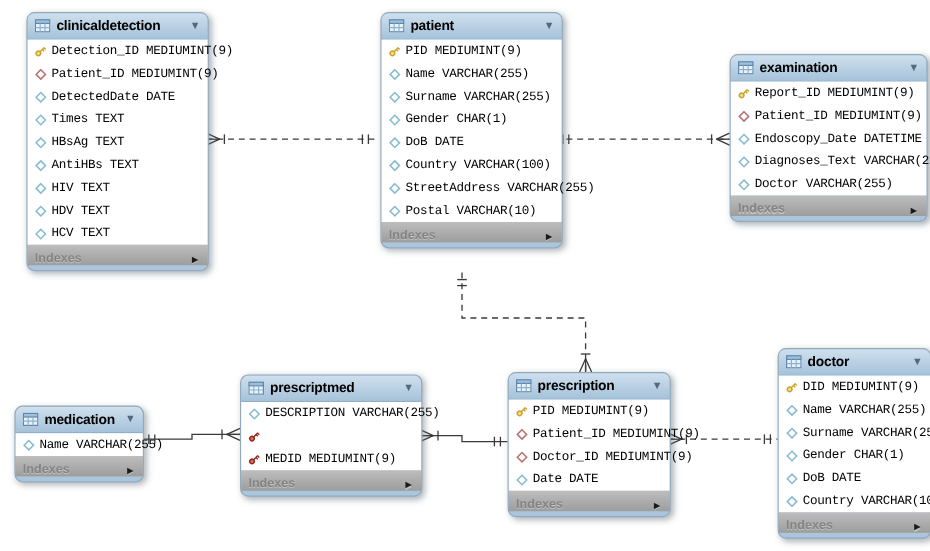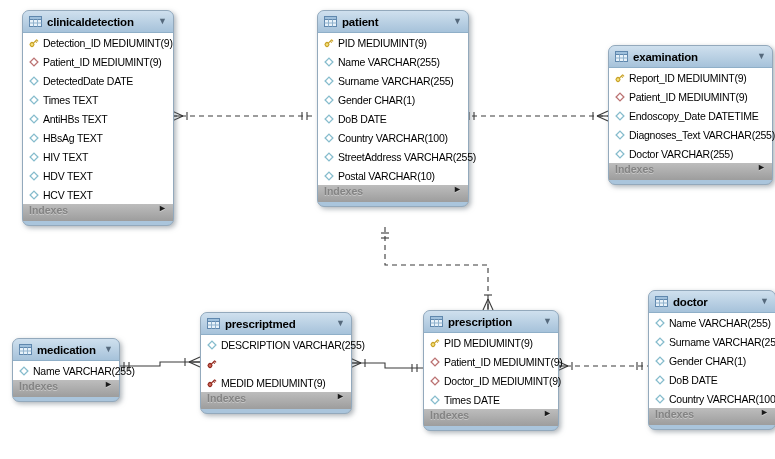--- a/index.html
+++ b/index.html
@@ -20,28 +20,28 @@
   }
   .table-header{
     height:21px;display:flex;align-items:center;gap:5px;padding:0 6px;
     background:linear-gradient(var(--header-top,#cfe0ee),var(--header-bottom,#a6c2da));
     border-radius:6px 6px 0 0;
     border-bottom:1px solid #8fafc8;
   }
   .table-title{font-weight:bold;font-size:11.5px;color:#000;letter-spacing:-0.2px;}
   .header-arrow{margin-left:auto;color:#55697c;font-size:9px;line-height:1;}
   .tbl-icon{display:flex;align-items:center;}
-  .table-body{background:#ffffff;}
+  .table-body{background:#ffffff;font-family:Liberation Mono, monospace;}
   .table-row{
     height:19px;display:flex;align-items:center;gap:4px;padding:0 5px;
     font-size:10.5px;letter-spacing:-0.25px;white-space:nowrap;color:#000;
   }
   .col-icon{display:flex;align-items:center;width:11px;justify-content:center;flex:0 0 11px;}
   .table-footer{
-    height:17px;display:flex;align-items:flex-start;padding:0 6px;
+    height:17px;display:flex;align-items:flex-end;padding:0 6px;
     background:linear-gradient(var(--footer-top,#bdbdbd),var(--footer-bottom,#9d9d9d));
     font-size:10.5px;font-weight:bold;color:#838383;
     text-shadow:0 1px 0 rgba(255,255,255,0.35);
   }
   .footer-arrow{margin-left:auto;color:#1a1a1a;font-size:9px;line-height:1;}
 </style>
 </head>
 <body>
 
 <div id="canvas">
@@ -152,29 +152,29 @@
             </svg>
           </span>
     <span class="col-text">Times TEXT</span>
   </div>
         <div class="table-row">
     <span class="col-icon">
             <svg width="10" height="10" viewBox="0 0 10 10">
               <path d="M5 1.1 L8.9 5 L5 8.9 L1.1 5 Z" fill="#ffffff" stroke="#86bccd" stroke-width="1.3"></path>
             </svg>
           </span>
+    <span class="col-text">HBsAg TEXT</span>
+  </div>
+        <div class="table-row">
+    <span class="col-icon">
+            <svg width="10" height="10" viewBox="0 0 10 10">
+              <path d="M5 1.1 L8.9 5 L5 8.9 L1.1 5 Z" fill="#ffffff" stroke="#86bccd" stroke-width="1.3"></path>
+            </svg>
+          </span>
     <span class="col-text">AntiHBs TEXT</span>
-  </div>
-        <div class="table-row">
-    <span class="col-icon">
-            <svg width="10" height="10" viewBox="0 0 10 10">
-              <path d="M5 1.1 L8.9 5 L5 8.9 L1.1 5 Z" fill="#ffffff" stroke="#86bccd" stroke-width="1.3"></path>
-            </svg>
-          </span>
-    <span class="col-text">HBsAg TEXT</span>
   </div>
         <div class="table-row">
     <span class="col-icon">
             <svg width="10" height="10" viewBox="0 0 10 10">
               <path d="M5 1.1 L8.9 5 L5 8.9 L1.1 5 Z" fill="#ffffff" stroke="#86bccd" stroke-width="1.3"></path>
             </svg>
           </span>
     <span class="col-text">HIV TEXT</span>
   </div>
         <div class="table-row">
@@ -481,21 +481,21 @@
             </svg>
           </span>
     <span class="col-text">Doctor_ID MEDIUMINT(9)</span>
   </div>
         <div class="table-row">
     <span class="col-icon">
             <svg width="10" height="10" viewBox="0 0 10 10">
               <path d="M5 1.1 L8.9 5 L5 8.9 L1.1 5 Z" fill="#ffffff" stroke="#86bccd" stroke-width="1.3"></path>
             </svg>
           </span>
-    <span class="col-text">Times DATE</span>
+    <span class="col-text">Date DATE</span>
   </div>
       </div>
     <div class="table-footer">
       <span class="footer-label">Indexes</span>
       <span class="footer-arrow">►</span>
     </div>
   </div>
     <div class="table" style="left: 648px; top: 290px; width: 126px;">
     <div class="table-header">
       <span class="tbl-icon">
@@ -504,20 +504,33 @@
             <rect x="0.5" y="0.5" width="12" height="3" fill="#9fc0dc" stroke="#5f87ad"></rect>
             <line x1="4.5" y1="3.5" x2="4.5" y2="10.5" stroke="#8fb1cc"></line>
             <line x1="8.5" y1="3.5" x2="8.5" y2="10.5" stroke="#8fb1cc"></line>
             <line x1="0.5" y1="7" x2="12.5" y2="7" stroke="#8fb1cc"></line>
           </svg>
         </span>
       <span class="table-title">doctor</span>
       <span class="header-arrow">▼</span>
     </div>
     <div class="table-body">
+        <div class="table-row">
+    <span class="col-icon">
+            <svg width="12" height="12" viewBox="0 0 14 14">
+              <g transform="rotate(-45 7 7)" fill="none" stroke="#c9a227" stroke-width="1.5">
+                <circle cx="4.3" cy="7" r="2.4" fill="#f5e27e"></circle>
+                <line x1="6.8" y1="7" x2="13" y2="7"></line>
+                <line x1="10.3" y1="7" x2="10.3" y2="9.6"></line>
+                <line x1="12.6" y1="7" x2="12.6" y2="9.6"></line>
+              </g>
+            </svg>
+          </span>
+    <span class="col-text">DID MEDIUMINT(9)</span>
+  </div>
         <div class="table-row">
     <span class="col-icon">
             <svg width="10" height="10" viewBox="0 0 10 10">
               <path d="M5 1.1 L8.9 5 L5 8.9 L1.1 5 Z" fill="#ffffff" stroke="#86bccd" stroke-width="1.3"></path>
             </svg>
           </span>
     <span class="col-text">Name VARCHAR(255)</span>
   </div>
         <div class="table-row">
     <span class="col-icon">

